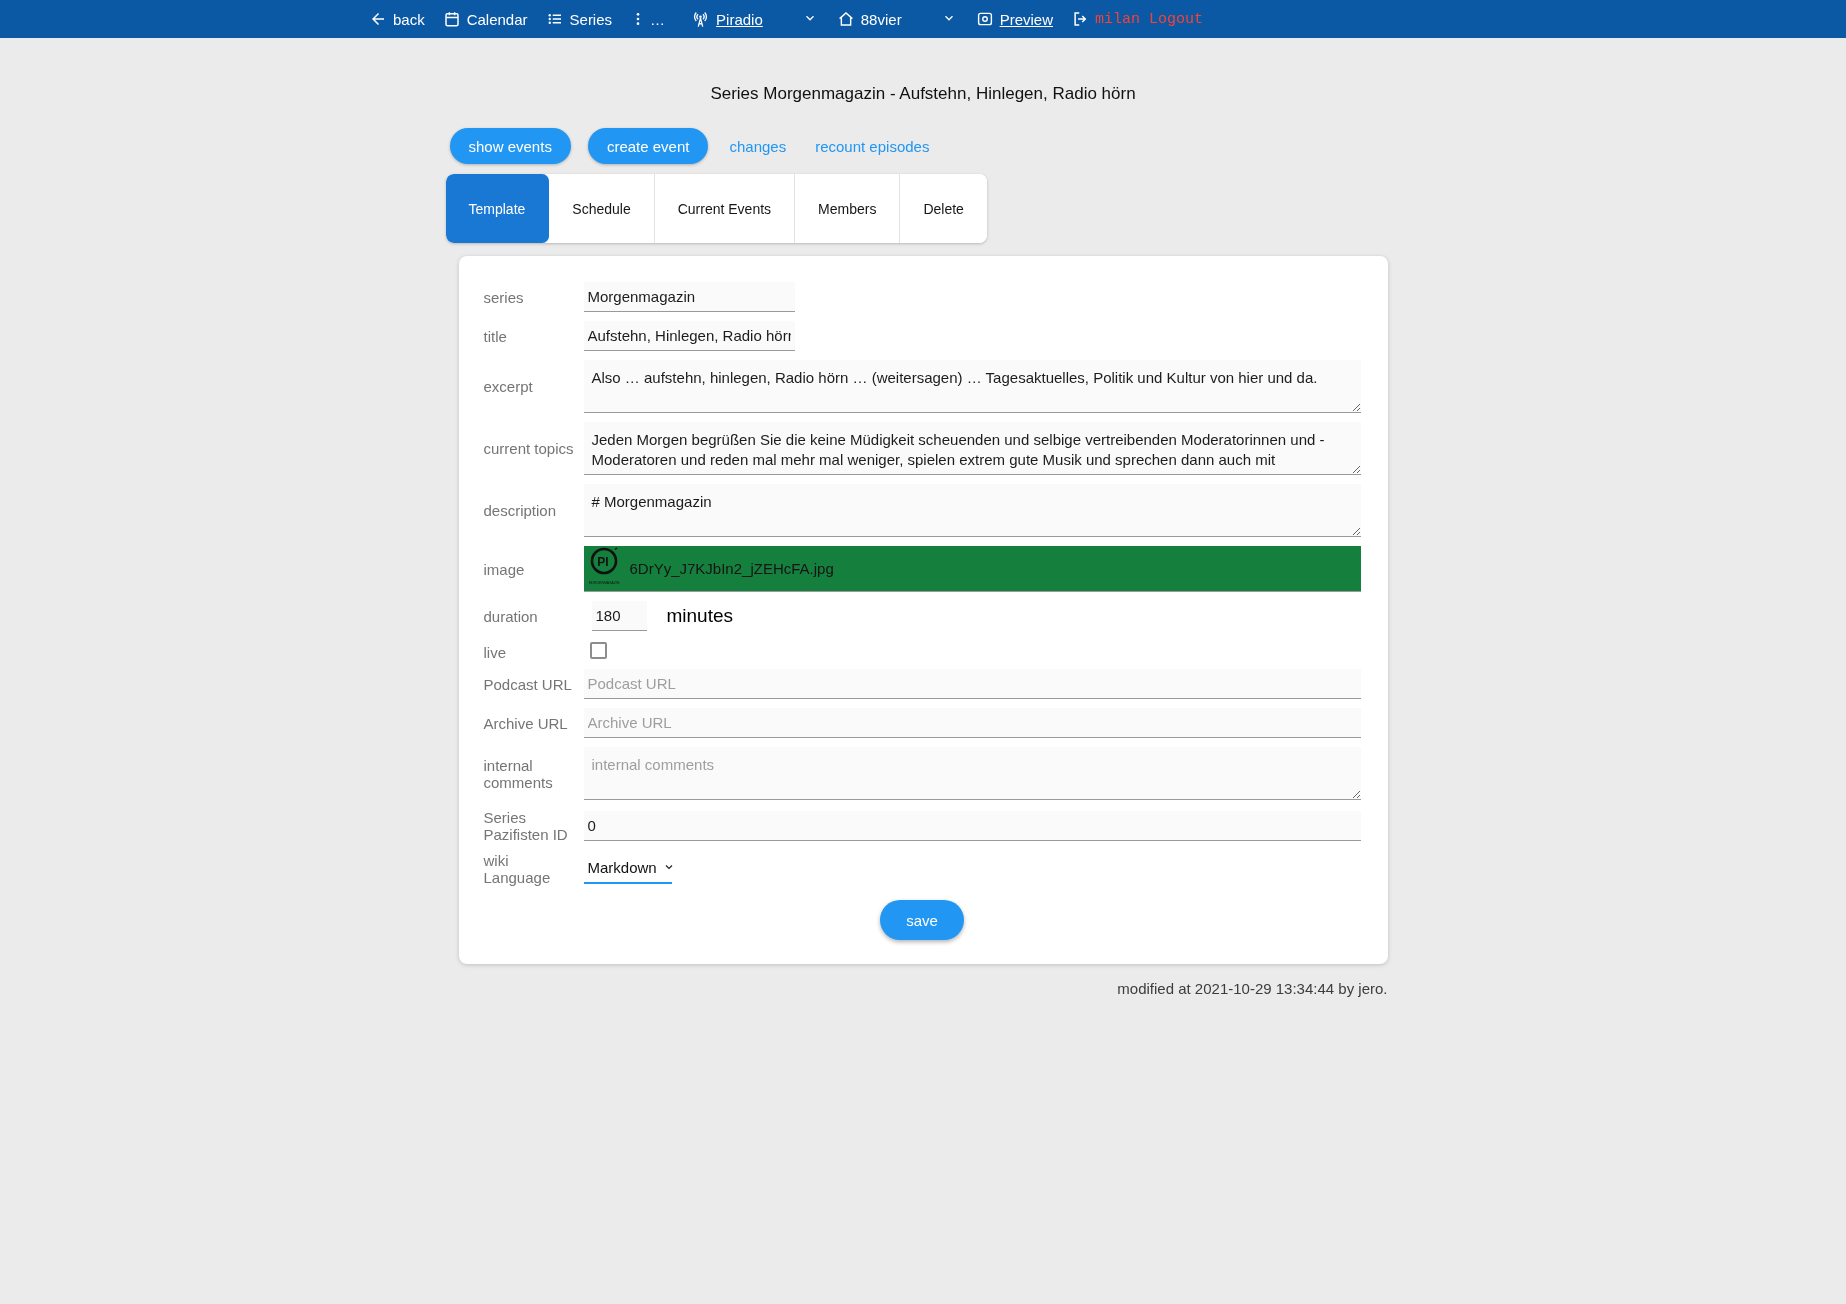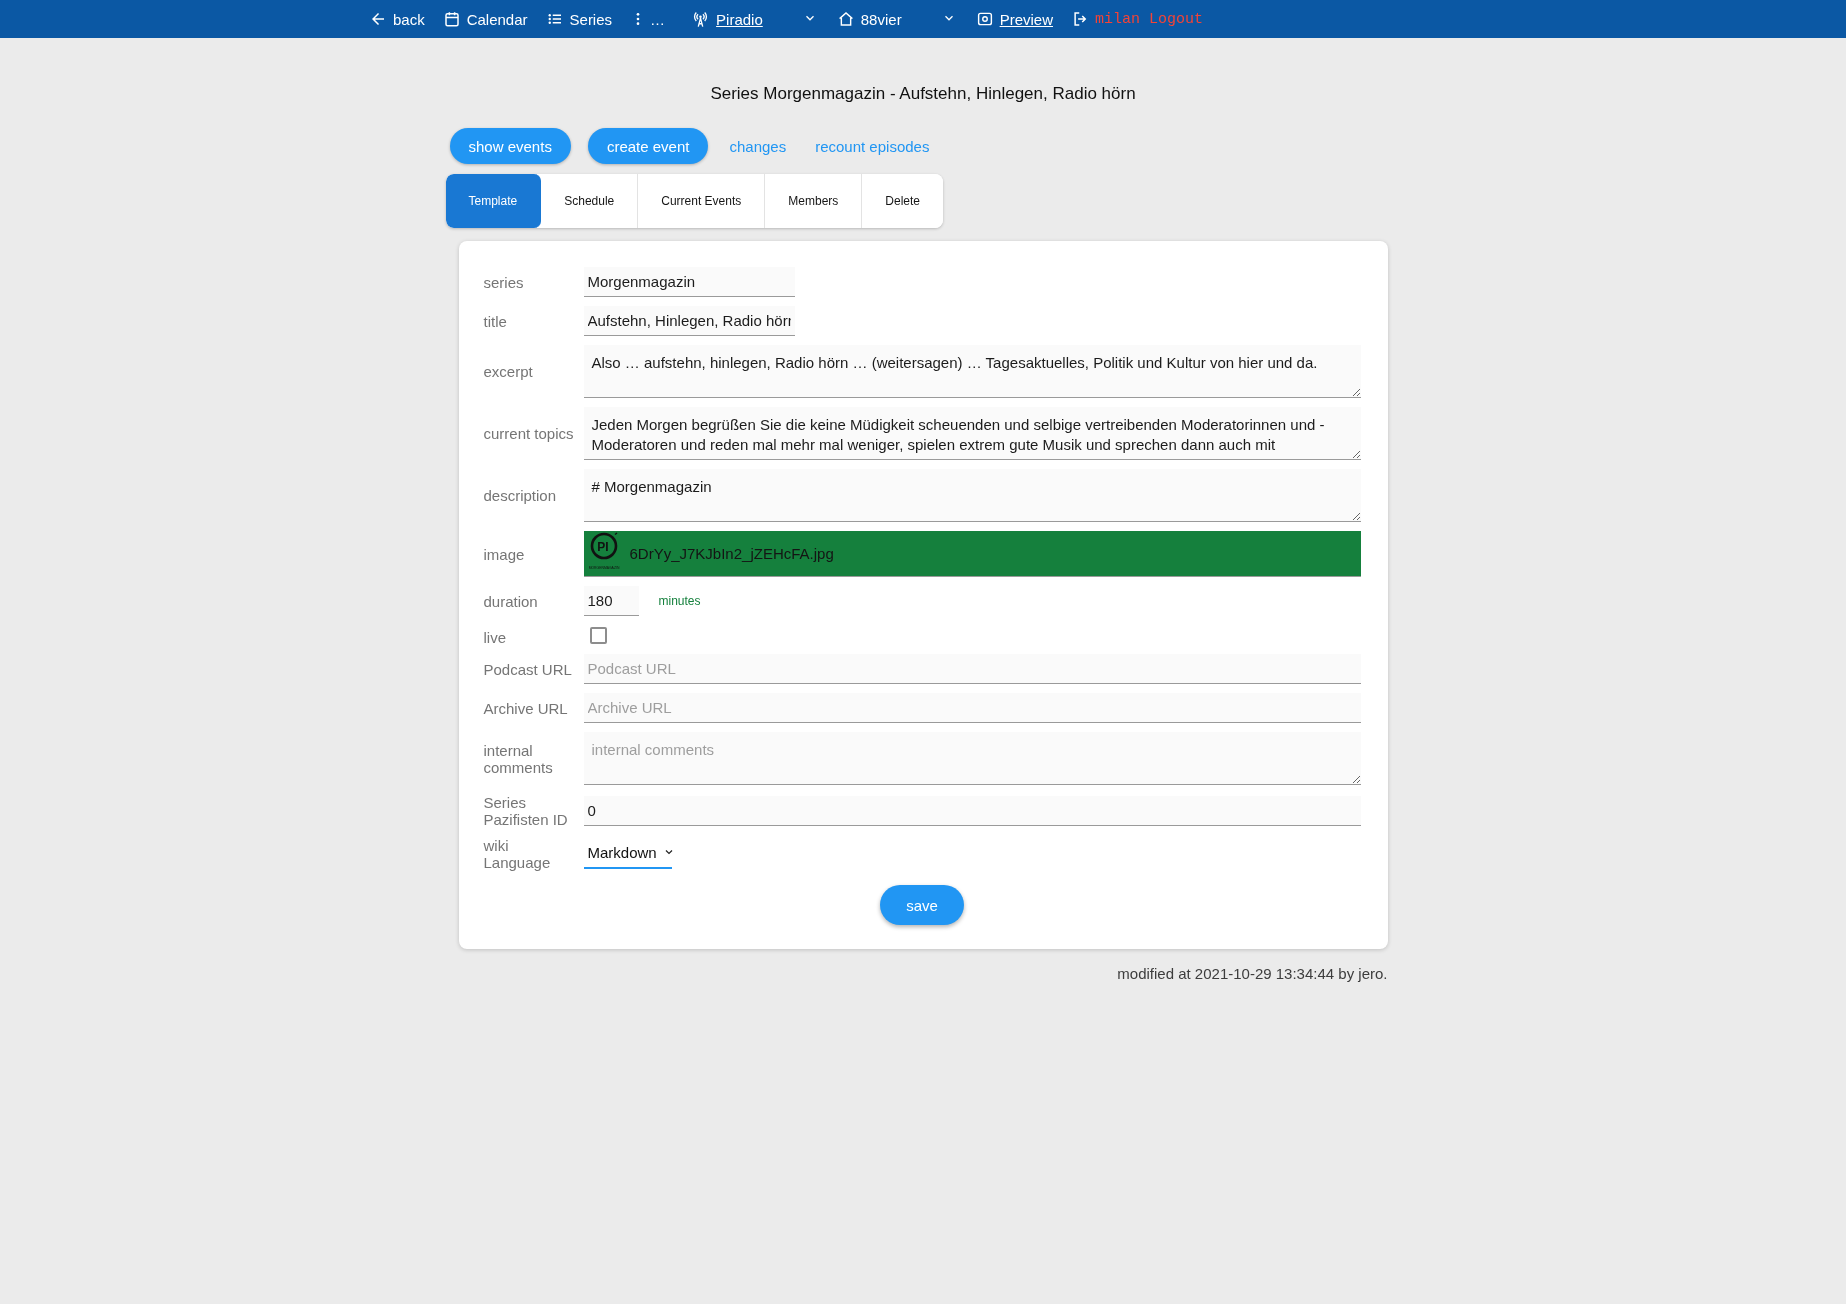--- a/index.html
+++ b/index.html
@@ -51,22 +51,22 @@
   }
   .text-link{color:var(--accent);font-size:15px;text-decoration:none;cursor:pointer;margin-left:4px;}
   .text-link.recount{margin-left:12px;}
   
   .tabs{
     margin-top:10px;margin-left:-13px;display:inline-flex;
     background:#fff;border-radius:8px;overflow:hidden;
     box-shadow:0 1px 3px rgba(0,0,0,.22);
   }
   .tab{
-    height:54px;display:flex;align-items:center;padding:0 23px;
-    font-size:12px;color:#161616;cursor:pointer;border-right:1px solid #e3e3e3;
+    height:69px;display:flex;align-items:center;padding:0 23px;
+    font-size:14px;color:#161616;cursor:pointer;border-right:1px solid #e3e3e3;
     background:#fff;
   }
   .tab:last-child{border-right:none;}
   .tab.active{
     background:var(--tab-active);color:#fff;border-radius:7px;border-right-color:var(--tab-active);
   }
   
   .card{
     margin-top:13px;background:#fff;border-radius:8px;
     box-shadow:0 1px 4px rgba(0,0,0,.18);
@@ -85,22 +85,22 @@
   .w-series{width:211px;}
   .w-duration{width:55px;}
   textarea.underline-input{
     height:auto;line-height:20px;padding:8px 8px 4px 8px;resize:vertical;
   }
   .h-excerpt{height:47px;}
   .h-topics{height:91px;}
   .h-desc{height:312px;}
   .h-comments{height:48px;}
   ::placeholder{color:#9e9e9e;opacity:1;}
-  .duration-wrap{display:flex;align-items:center;gap:20px;}
-  .unit{font-size:12px;color:#15803d;}
+  .duration-wrap{display:flex;align-items:center;gap:20px;margin-left:8px;}
+  .unit{font-size:19px;color:#000000;}
   .checkbox{
     appearance:none;-webkit-appearance:none;width:17px;height:17px;margin:2px 0 2px 6px;
     border:2px solid #8d8d8d;border-radius:2px;background:#fff;cursor:pointer;
   }
   .frow.tight{margin-bottom:4px;}
   .image-field{
     display:flex;align-items:center;background:#15803d;
     border-bottom:1px solid var(--underline);height:46px;padding:2px 4px;
     cursor:pointer;
   }

